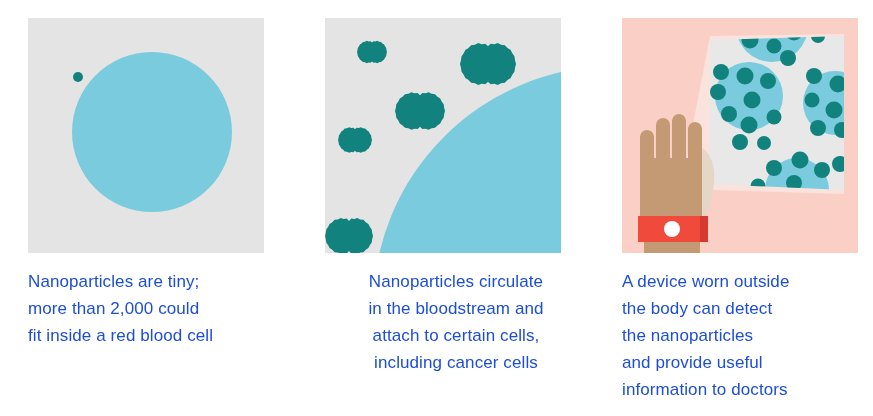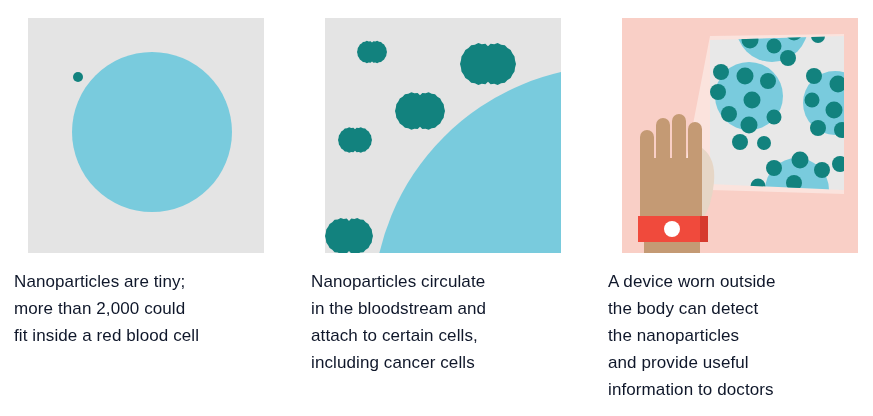--- a/index.html
+++ b/index.html
@@ -19,39 +19,39 @@
     height: 416px;
     background: #ffffff;
   }
   .panel {
     position: absolute;
     top: 0;
     width: 294px;
     height: 416px;
   }
   .panel-1 { left: 0; }
-  .panel-2 { left: 297px; }
+  .panel-2 { left: 297px; text-align: center; }
   .panel-3 { left: 594px; }
 
   .figure {
     position: absolute;
     left: 28px;
     top: 18px;
     width: 236px;
     height: 235px;
     overflow: hidden;
   }
   .figure svg { display: block; }
 
   .caption {
     position: absolute;
-    left: 14px;
+    left: 28px;
     top: 268px;
     width: 262px;
-    color: #0f172a;
+    color: #1d4ed8;
     font-size: 17px;
     line-height: 27px;
     letter-spacing: 0.1px;
     white-space: pre-line;
   }
 </style>
 </head>
 <body>
 
 <div id="infographic">

